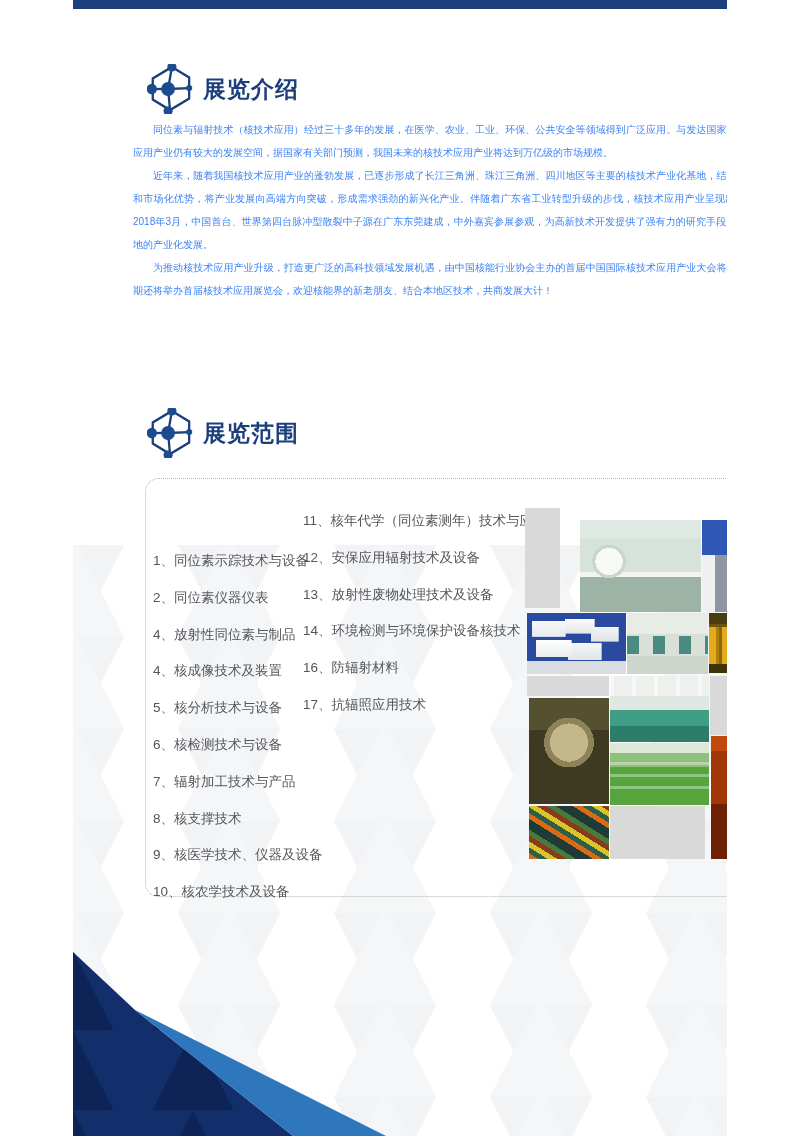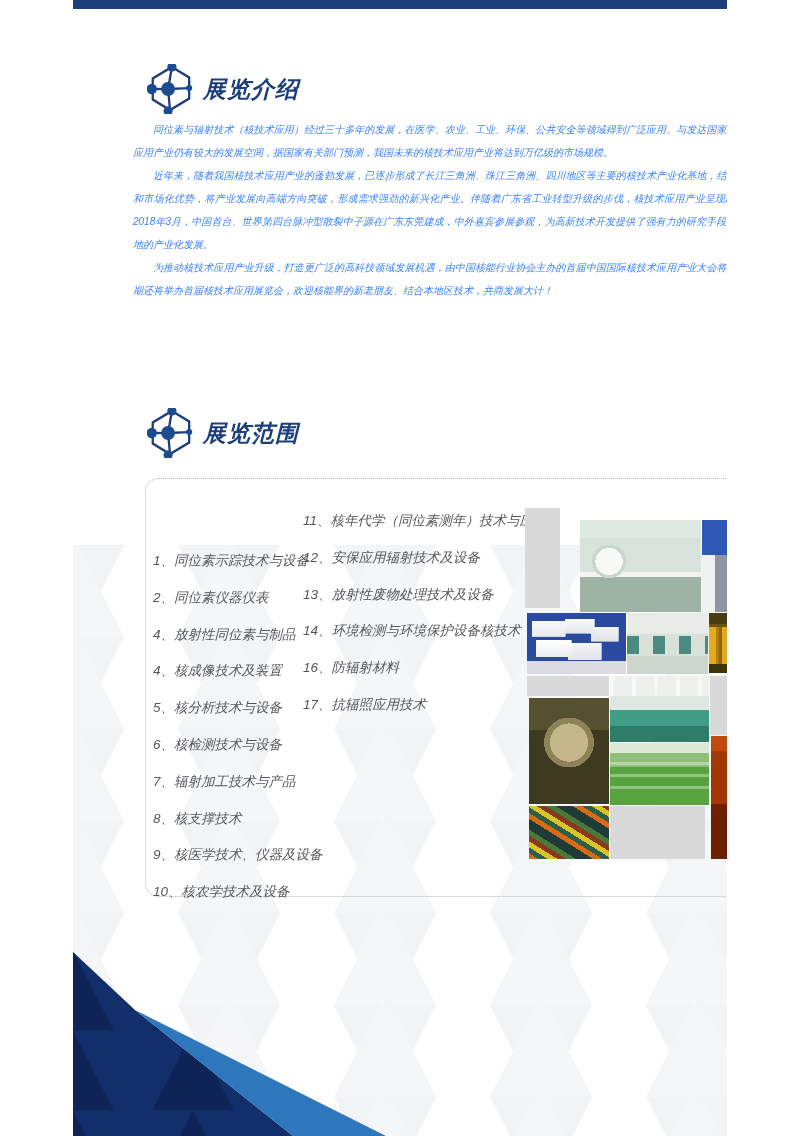--- a/index.html
+++ b/index.html
@@ -1,17 +1,17 @@
 <!DOCTYPE html>
 <html><head>
 <meta charset="utf-8">
 <style>
   html,body{margin:0;padding:0;}
   body{font-family:"Liberation Sans","DejaVu Sans",sans-serif;background:#ffffff;}
-  #page{position:relative;width:654px;height:1136px;margin:0 auto;background:#fff;overflow:hidden;font-style:italic;}
+  #page{position:relative;width:654px;height:1136px;margin:0 auto;background:#fff;overflow:hidden;}
 
   
   .topbar{position:absolute;left:0;top:0;width:728px;height:9px;background:#1c3f7c;}
 
   
   .mosaic{position:absolute;left:0;top:545px;width:800px;height:591px;pointer-events:none;
     background-image:
       linear-gradient(63deg,#f1f3f5 25%,transparent 25.5%),
       linear-gradient(-63deg,#f1f3f5 25%,transparent 25.5%),
       linear-gradient(63deg,transparent 74.5%,#eef0f2 75%),

